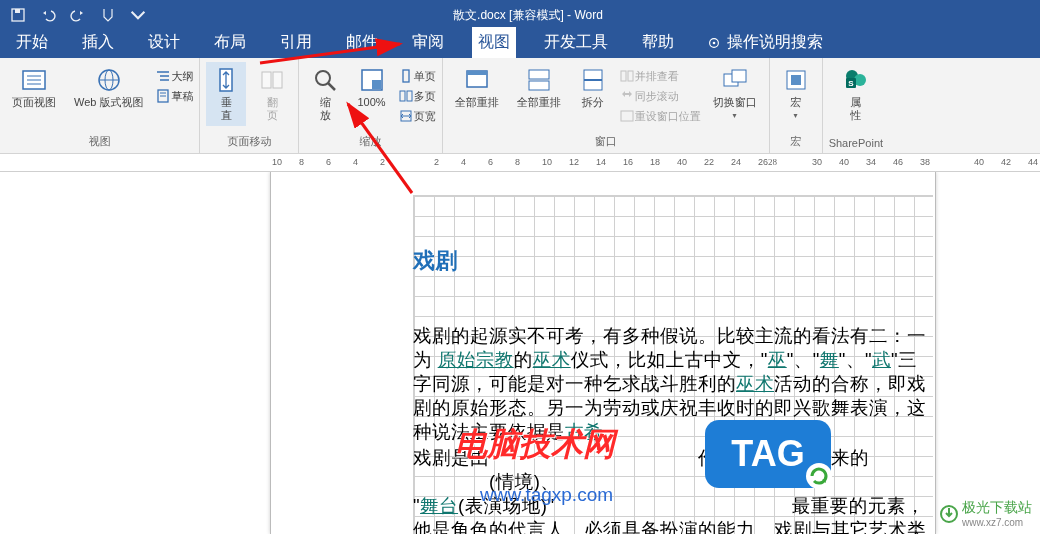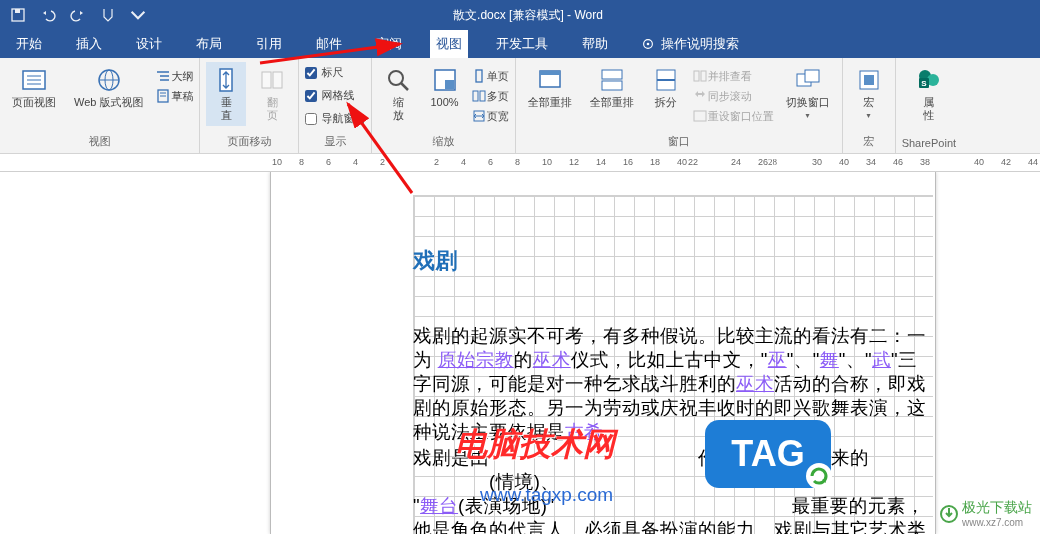--- a/index.html
+++ b/index.html
@@ -6,21 +6,21 @@
   body { width:1040px; height:534px; overflow:hidden; background:#fff; position:relative; }
 
   
   .titlebar { height:30px; background:#2b579a; display:flex; align-items:center; color:#fff; }
   .qat { display:flex; gap:14px; padding:0 10px; align-items:center; }
   .qat-icon { width:16px; height:16px; opacity:.9; display:flex; align-items:center; justify-content:center; }
   .title-center { flex:1; text-align:center; font-size:12px; }
 
   
   .tabs { height:28px; background:#2b579a; display:flex; align-items:end; padding-left:10px; gap:22px; }
-  .tab { color:#fff; font-size:13px; padding:5px 6px; cursor:pointer; }
+  .tab { color:#fff; font-size:16px; padding:5px 6px; cursor:pointer; }
   .tab.active { background:#fff; color:#2b579a; }
   .tellme { display:flex; align-items:center; gap:6px; padding:5px; }
   .tellme svg { width:14px; height:14px; }
 
   
   .ribbon { height:96px; background:#f3f3f3; border-bottom:1px solid #d4d4d4; display:flex; }
   .group { border-right:1px solid #d4d4d4; padding:4px 6px 0 6px; display:flex; flex-direction:column; align-items:center; }
   .group-body { flex:1; display:flex; align-items:flex-start; gap:6px; }
   .group-label { font-size:11px; color:#666; padding:2px 0 4px 0; display:flex; align-items:center; gap:4px; }
   .big-btn { display:flex; flex-direction:column; align-items:center; gap:2px; padding:4px 6px; cursor:pointer; }
@@ -40,21 +40,21 @@
 
   
   .doc-area { position:absolute; top:172px; left:0; right:0; bottom:0; background:#fff; overflow:hidden; }
   .grid { position:absolute; left:413px; top:23px; width:520px; height:370px; 
     background-image: linear-gradient(#d0d0d0 1px, transparent 1px), linear-gradient(90deg, #d0d0d0 1px, transparent 1px);
     background-size: 20px 20px;
     border-left:1px solid #d0d0d0; border-top:1px solid #d0d0d0;
   }
   .doc-content { position:absolute; left:413px; top:75px; width:520px; font-size:18.5px; line-height:1.3; color:#000; letter-spacing:0.5px; }
   .doc-content h2 { color:#1f6fb8; font-size:22px; font-weight:700; margin-bottom:48px; }
-  .link { color:#8b5cf6; text-decoration:underline; }
+  .link { color:#0f766e; text-decoration:underline; }
   .red-overlay { position:absolute; left:455px; top:423px; font-size:32px; color:#ff2a2a; font-weight:700; font-style:italic; z-index:50; text-shadow:1px 1px 0 #fff; }
   .red-url { position:absolute; left:480px; top:484px; font-size:19px; color:#2a6ad4; z-index:50; }
   .tag-badge { position:absolute; left:705px; top:420px; z-index:50; }
   .watermark { position:absolute; right:8px; bottom:6px; font-size:14px; color:#4aa54a; display:flex; align-items:center; gap:4px; z-index:51; }
 
   
   .arrow { position:absolute; z-index:60; }
   .arrow svg { overflow:visible; }
 
   .caret-down { font-size:8px; color:#666; }
@@ -185,39 +185,20 @@
               <rect x="15" y="6" width="9" height="16" fill="#fff" stroke="#888"></rect>
             </svg>
           </span>
         <span class="lbl">翻
 页</span>
       </div>
     </div>
     <div class="group-label">页面移动</div>
   </div>
 
-  <div class="group">
-    <div class="group-body">
-      <div class="small-stack" style="padding-top:2px;gap:6px">
-        <label class="chk">
-            <input type="checkbox" checked="" style="">
-            <span>标尺</span>
-          </label>
-        <label class="chk">
-            <input type="checkbox" checked="" style="">
-            <span>网格线</span>
-          </label>
-        <label class="chk">
-            <input type="checkbox" style="">
-            <span>导航窗格</span>
-          </label>
-      </div>
-    </div>
-    <div class="group-label">显示</div>
-  </div>
 
   <div class="group">
     <div class="group-body">
       <div class="big-btn">
         <span class="ic">
             <svg viewBox="0 0 28 28">
               <circle cx="12" cy="12" r="7" fill="none" stroke="#555" stroke-width="2"></circle>
               <line x1="17" y1="17" x2="24" y2="24" stroke="#555" stroke-width="2.5"></line>
             </svg>
           </span>
@@ -369,21 +350,21 @@
       <span class="tick" style="left: 162px;">2</span>
       <span class="tick" style="left: 189px;">4</span>
       <span class="tick" style="left: 216px;">6</span>
       <span class="tick" style="left: 243px;">8</span>
       <span class="tick" style="left: 270px;">10</span>
       <span class="tick" style="left: 297px;">12</span>
       <span class="tick" style="left: 324px;">14</span>
       <span class="tick" style="left: 351px;">16</span>
       <span class="tick" style="left: 378px;">18</span>
       <span class="tick" style="left: 405px;">40</span>
-      <span class="tick" style="left: 416px;">22</span>
+      <span class="tick" style="left: 432px;">22</span>
       <span class="tick" style="left: 459px;">24</span>
       <span class="tick" style="left: 486px;">26</span>
       <span class="tick" style="left: 496px; font-family: Liberation Serif, serif;">28</span>
       <span class="tick" style="left: 540px;">30</span>
       <span class="tick" style="left: 567px;">40</span>
       <span class="tick" style="left: 594px;">34</span>
       <span class="tick" style="left: 621px;">46</span>
       <span class="tick" style="left: 648px;">38</span>
       <span class="tick" style="left: 675px;"></span>
       <span class="tick" style="left: 702px;">40</span>

